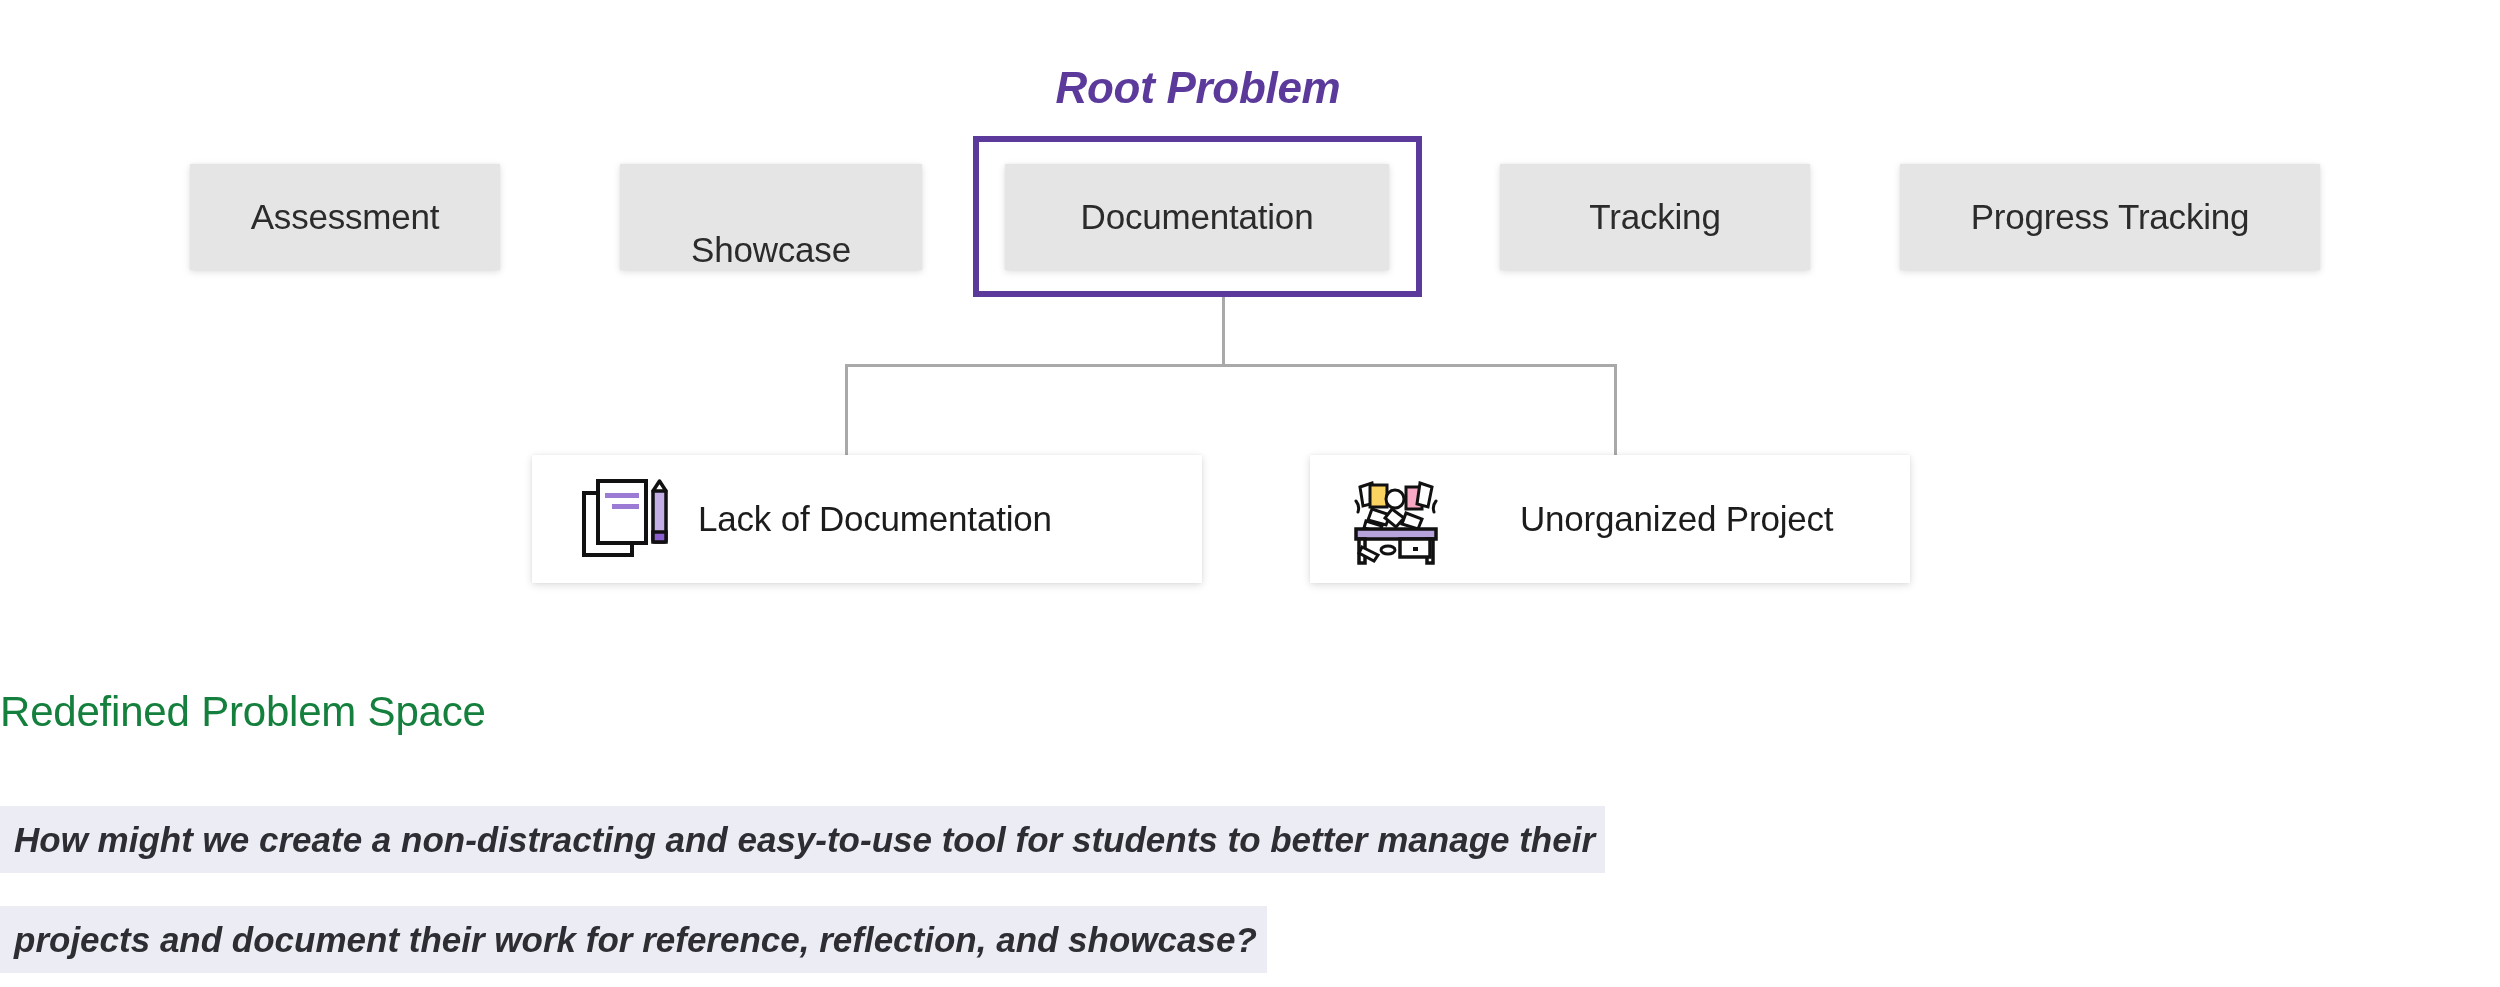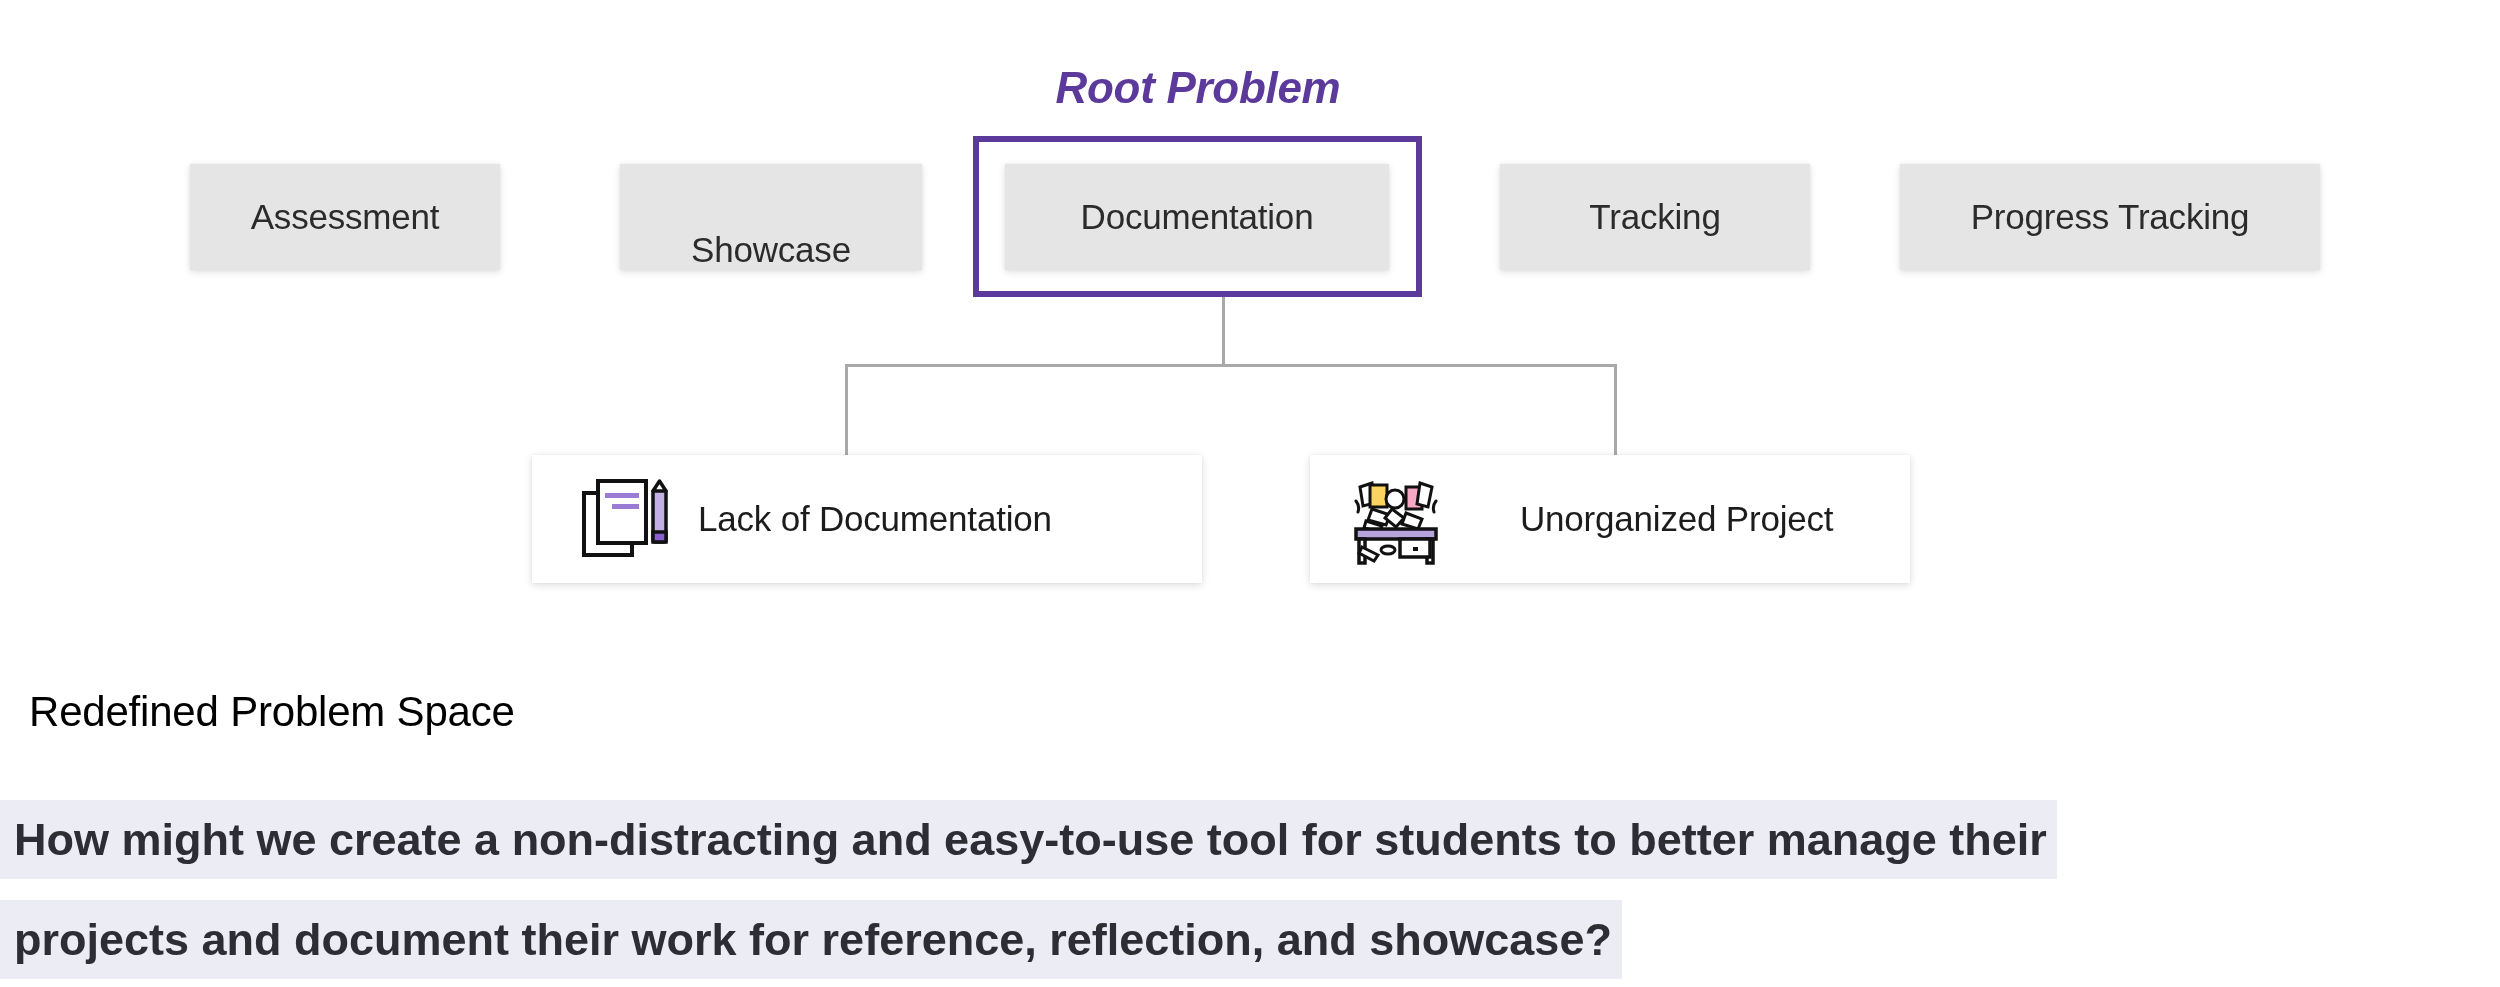--- a/index.html
+++ b/index.html
@@ -89,38 +89,38 @@
     white-space: nowrap;
     letter-spacing: -0.2px;
   }
 
   
   #redefined-problem-heading {
     position: absolute;
     left: 0px;
     top: 688px;
     font-size: 42px;
-    color: #000000;
+    color: #15803d;
     font-weight: 400;
     letter-spacing: -0.2px;
     white-space: nowrap;
-    padding-left: 29px;
   }
 
   
   #hmw-statement {
     position: absolute;
     left: 0px;
     top: 790px;
     width: 2460px;
   }
   #hmw-statement .hmw-line {
     display: block;
-    font-size: 45px;
+    font-size: 35px;
     font-weight: 700;
+    font-style: italic;
     color: #2d2d33;
     line-height: 100px;
     white-space: nowrap;
   }
   #hmw-statement .hmw-line > span {
     background: #ECEDF4;
     padding: 14px 10px 14px 14px;
     box-decoration-break: clone;
     -webkit-box-decoration-break: clone;
   }

